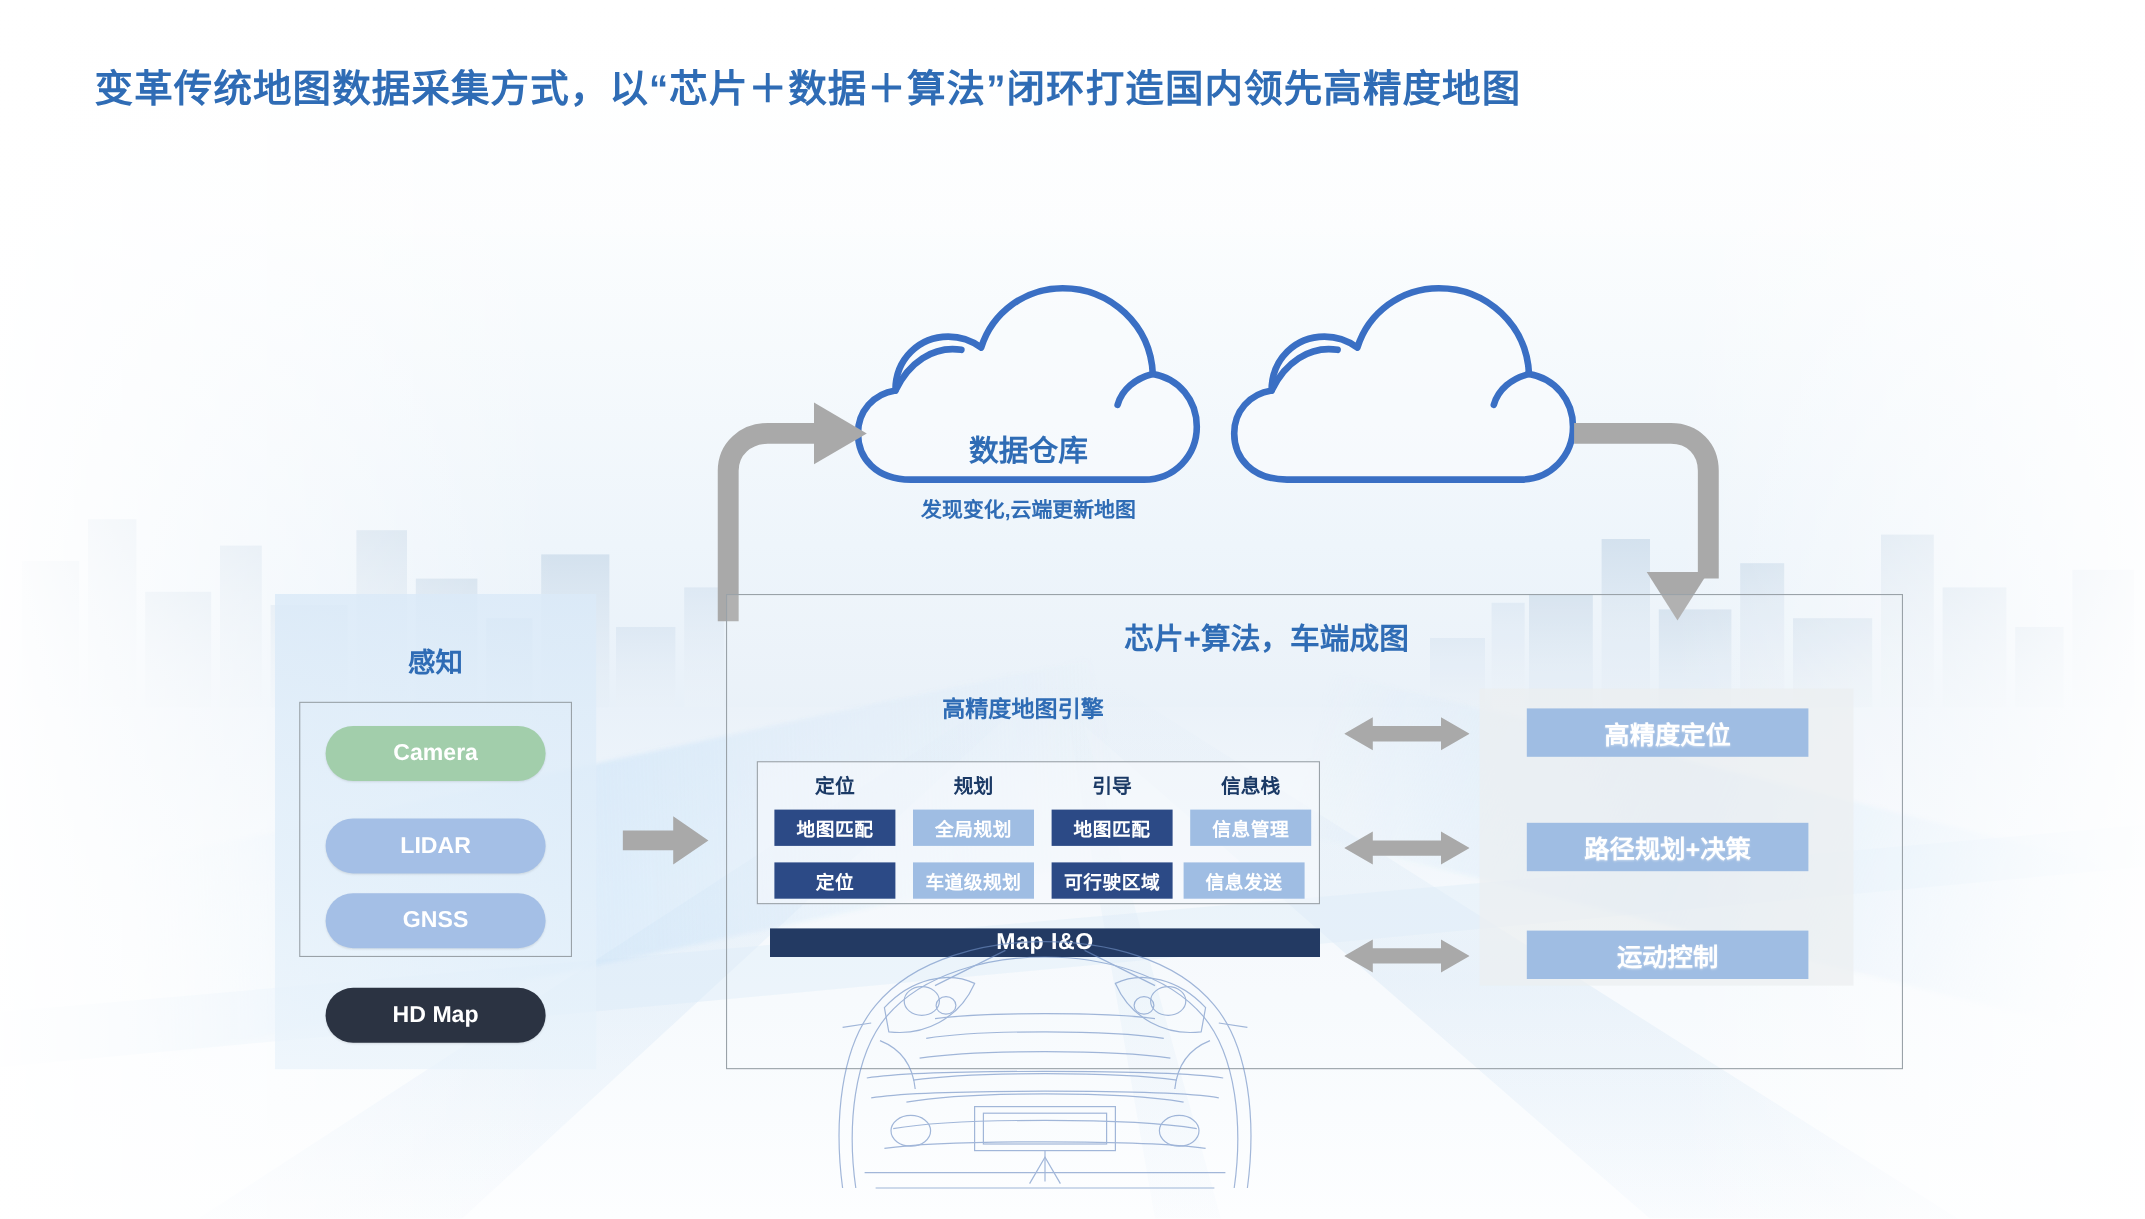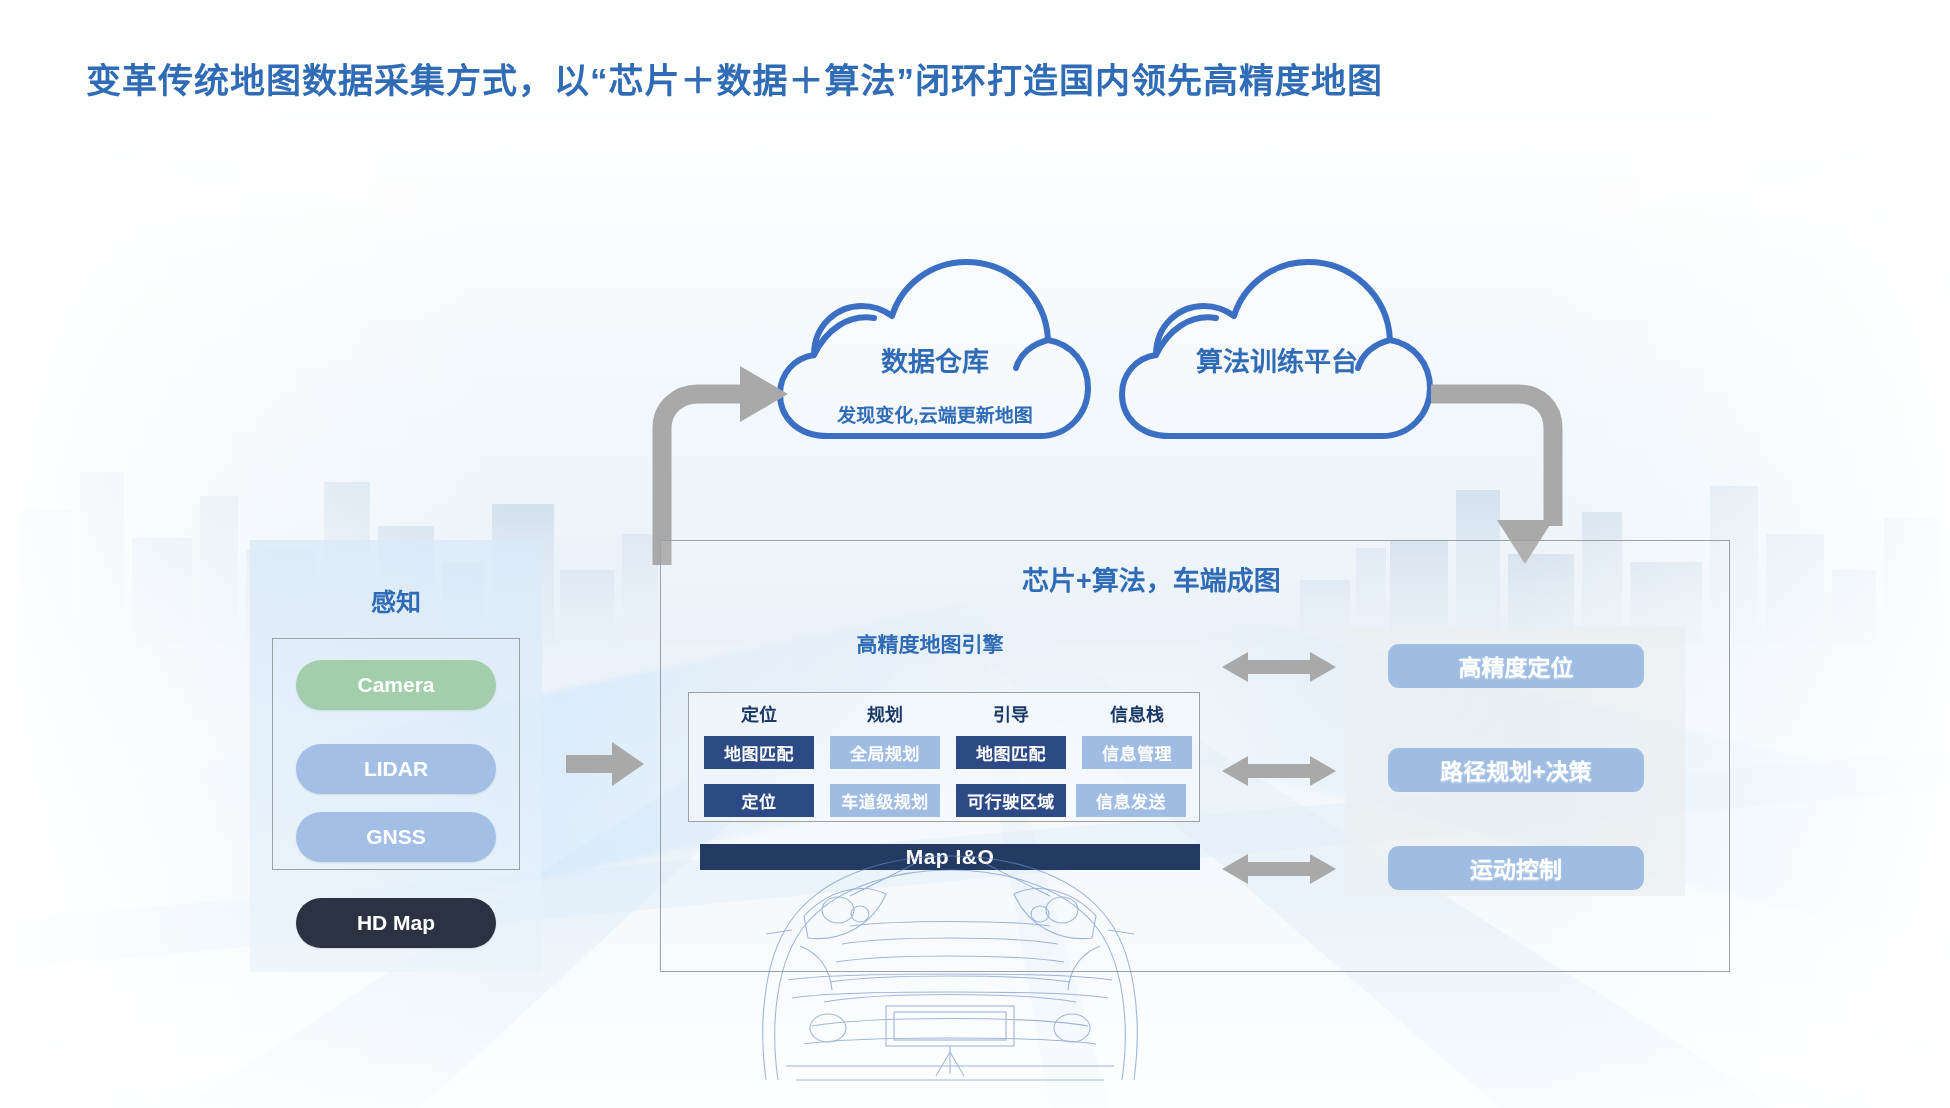--- a/index.html
+++ b/index.html
@@ -42,21 +42,21 @@
     text-shadow:0 1px 0 rgba(255,255,255,.7);
   }
 
   
   .cloud-wrap { position:absolute; }
   #cloud-data  { left:770px; top:248px; width:330px; height:200px; }
   #cloud-algo  { left:1112px; top:248px; width:330px; height:200px; }
   .cloud-wrap svg { position:absolute; inset:0; width:100%; height:100%; }
   .cloud-txt {
     position:absolute; left:0; width:100%; text-align:center;
-    color:#2f6cb5; white-space:nowrap;
+    color:#2f6cb5; white-space:nowrap;margin-top:48px;
   }
   .cloud-title { top:92px; font-size:27px; font-weight:bold; }
   .cloud-sub   { top:152px; font-size:19px; font-weight:bold; }
 
   
   #flow-left, #flow-right { position:absolute; }
   #flow-left  { left:640px; top:350px; width:160px; height:215px; }
   #flow-right { left:1415px; top:350px; width:160px; height:215px; }
 
   
@@ -130,21 +130,20 @@
   
   #out-panel {
     position:absolute; left:1345px; top:626px; width:340px; height:270px;
     background:rgba(236,238,240,.72);
   }
   .out-btn {
     position:absolute; left:1388px; width:256px; height:44px;
     background:#9fbde3; color:#ffffff; font-size:23px; font-weight:bold;
     display:flex; align-items:center; justify-content:center;
     text-shadow:0 1px 2px rgba(255,255,255,.45);
-    border-radius:11px;
   }
   #out-1 { top:644px; }
   #out-2 { top:748px; }
   #out-3 { top:846px; }
 
   .dbl-arrow { position:absolute; left:1222px; width:114px; height:34px; }
   #dbl-1 { top:650px; }
   #dbl-2 { top:754px; }
   #dbl-3 { top:852px; }
 
@@ -241,21 +240,20 @@
 
 <div class="cloud-wrap" id="cloud-algo">
   <svg viewBox="0 0 330 200">
     <path d="M58 188 C26 188 10 168 10 146 C10 126 24 110 44 107
              C44 78 66 58 92 58 C104 58 114 62 122 68
              C132 36 162 14 196 14 C240 14 276 48 278 92
              C302 96 318 116 318 140 C318 166 298 188 270 188 Z" fill="#fafcfe" fill-opacity=".55" stroke="#3a6fc4" stroke-width="6" stroke-linejoin="round"></path>
     <path d="M44 107 C56 82 78 66 104 70" fill="none" stroke="#3a6fc4" stroke-width="6" stroke-linecap="round"></path>
     <path d="M278 92 C262 96 250 106 246 120" fill="none" stroke="#3a6fc4" stroke-width="6" stroke-linecap="round"></path>
   </svg>
-  <div class="cloud-txt cloud-title">算法训练平台</div>
 </div>
 
 <svg id="flow-left" viewBox="0 0 160 215">
   <path d="M22 215 L22 78 C22 58 38 44 58 44 L106 44" fill="none" stroke="#a9a9a9" stroke-width="19" stroke-linecap="butt"></path>
   <polygon points="100,16 148,44 100,72" fill="#a9a9a9"></polygon>
 </svg>
 
 <svg id="flow-right" viewBox="0 0 160 215">
   <path d="M16 44 L104 44 C124 44 138 58 138 78 L138 176" fill="none" stroke="#a9a9a9" stroke-width="19" stroke-linecap="butt"></path>
   <polygon points="110,170 138,214 166,170" fill="#a9a9a9" transform="translate(-28,0)"></polygon>

